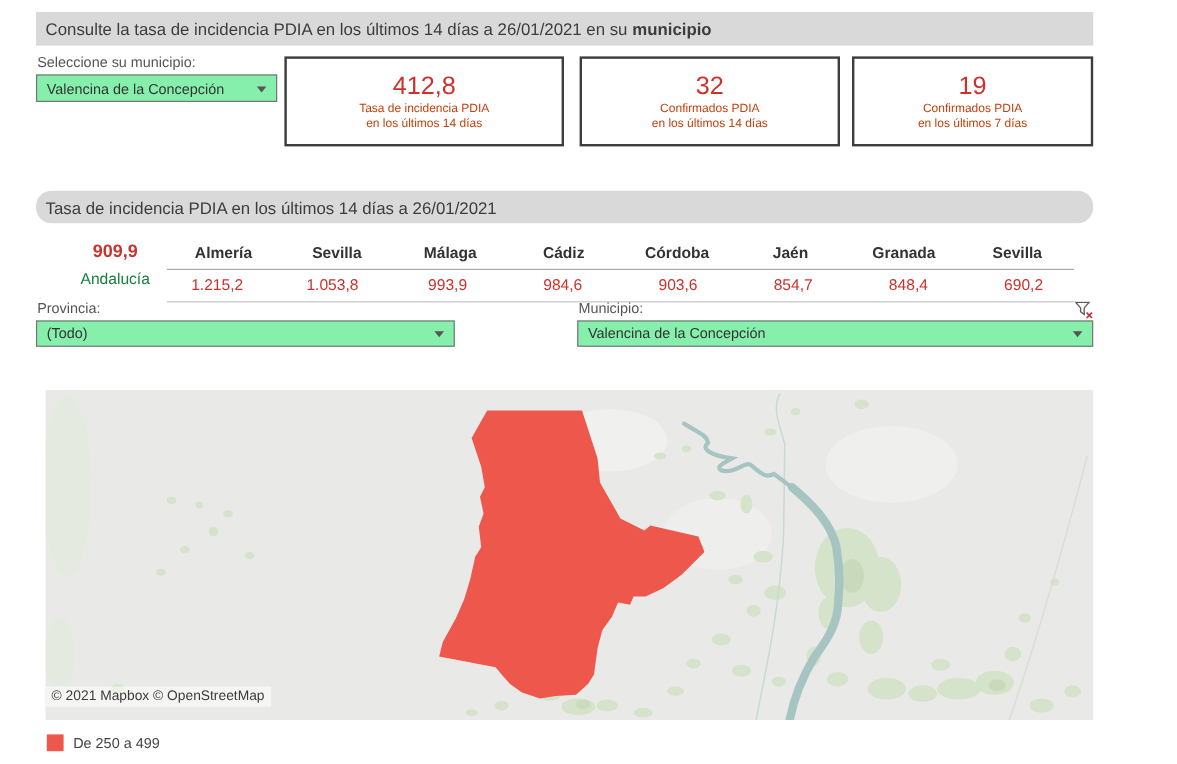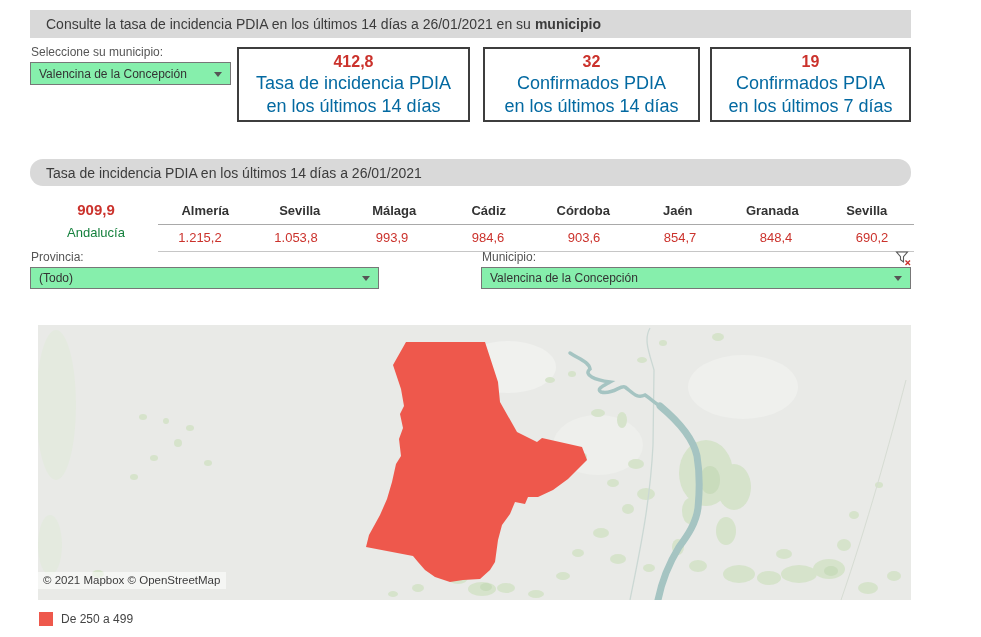--- a/index.html
+++ b/index.html
@@ -7,47 +7,47 @@
     --map-fill-red:#ee584c;
     --bar-bg:#d9d9d9;
     --map-bg:#e9eae7;
   }
   *{margin:0;padding:0;box-sizing:border-box;}
   html,body{background:#fff;}
   body{font-family:"Liberation Sans", sans-serif;color:#3f3f3f;}
   .page{position:relative;width:981px;height:637px;background:#fff;overflow:hidden;}
 
   .title-bar{position:absolute;left:30px;width:881px;height:28px;background:var(--bar-bg);
-    display:flex;align-items:center;padding-left:16px;font-size:14px;color:#3c3c3c;}
+    display:flex;align-items:center;padding-left:8px;font-size:14px;color:#3c3c3c;}
   .title-bar b{margin-left:4px;}
   .bar-1{top:10px;}
   .bar-2{top:159px;height:27px;border-radius:13px;}
 
   .sel-label{position:absolute;left:31px;top:45px;font-size:12px;color:#555;}
   .dropdown{position:absolute;border:1px solid #777;background:#86efac;display:flex;
     align-items:center;font-size:12px;color:#333;padding:0 8px;}
   .dropdown .arrow{position:absolute;right:8px;top:50%;margin-top:-2px;width:0;height:0;
     border-left:4px solid transparent;border-right:4px solid transparent;border-top:5px solid #555;}
   .dd-municipio-top{left:30px;top:62px;width:201px;height:23px;}
   .dd-provincia{left:30px;top:267px;width:349px;height:22px;}
   .dd-municipio{left:481px;top:267px;width:430px;height:22px;}
 
   .kpi{position:absolute;top:47px;height:75px;border:2px solid #3d3d3d;background:#fff;
     display:flex;flex-direction:column;align-items:center;justify-content:center;line-height:1.25;}
   .kpi-1{left:237px;width:233px;}
   .kpi-2{left:483px;width:217px;}
   .kpi-3{left:710px;width:201px;}
-  .kpi .num{font-size:16px;font-weight:bold;color:var(--accent-red);}
-  .kpi .cap{font-size:18px;color:#0369a1;}
+  .kpi .num{font-size:21px;font-weight:normal;color:var(--accent-red);}
+  .kpi .cap{font-size:10px;color:#c2410c;}
 
   .region-block{position:absolute;left:40px;top:201px;width:112px;text-align:center;}
   .region-block .rv{font-size:15px;font-weight:bold;color:var(--accent-red);}
   .region-block .rn{font-size:13px;color:#15803d;margin-top:7px;}
 
-  .prov-table{position:absolute;left:158px;top:198px;width:756px;}
+  .prov-table{position:absolute;left:139px;top:198px;width:756px;}
   .prov-row{display:flex;}
   .prov-row.head{border-bottom:1px solid #a9a9a9;}
   .prov-row.vals{border-bottom:1px solid #c6c6c6;gap:12px;}
   .prov-cell{flex:1;text-align:center;padding:5px 0 6px 0;}
   .prov-row.head .prov-cell{font-size:13px;font-weight:600;color:#333;}
   .prov-row.vals .prov-cell{font-size:13px;color:var(--accent-red);}
 
   .filter-label{position:absolute;top:250px;font-size:12px;color:#555;}
   .lbl-provincia{left:31px;}
   .lbl-municipio{left:482px;}

